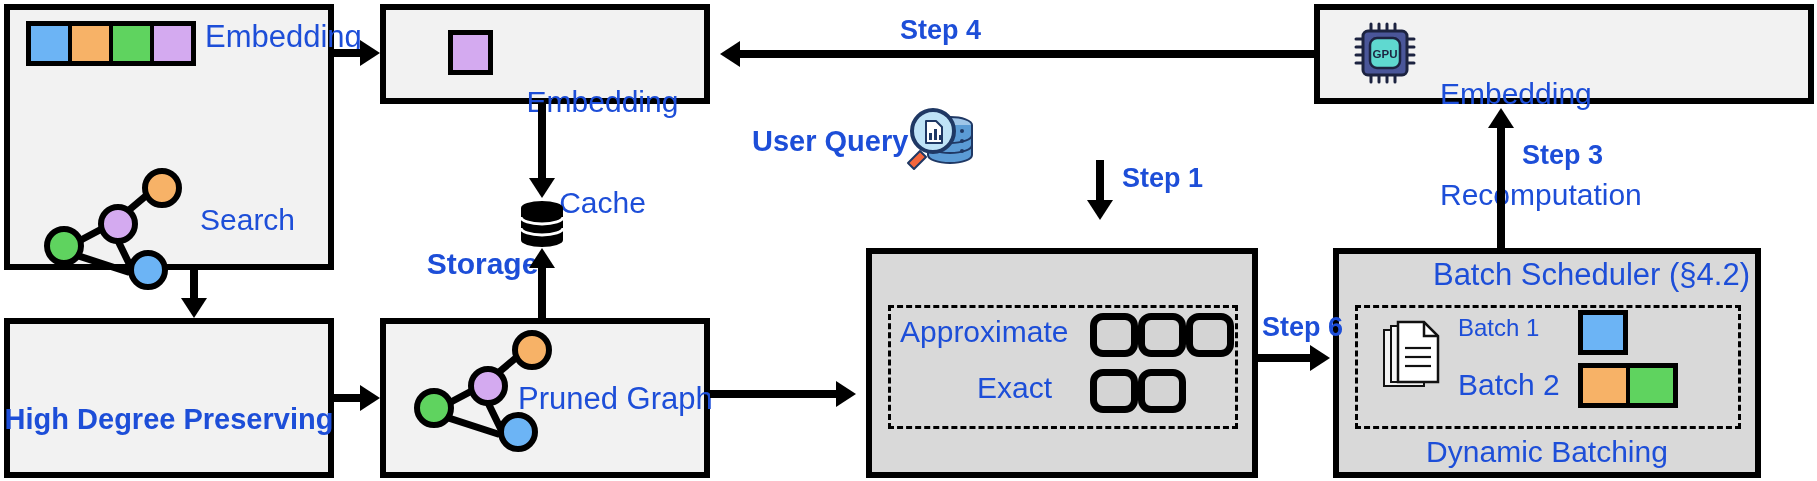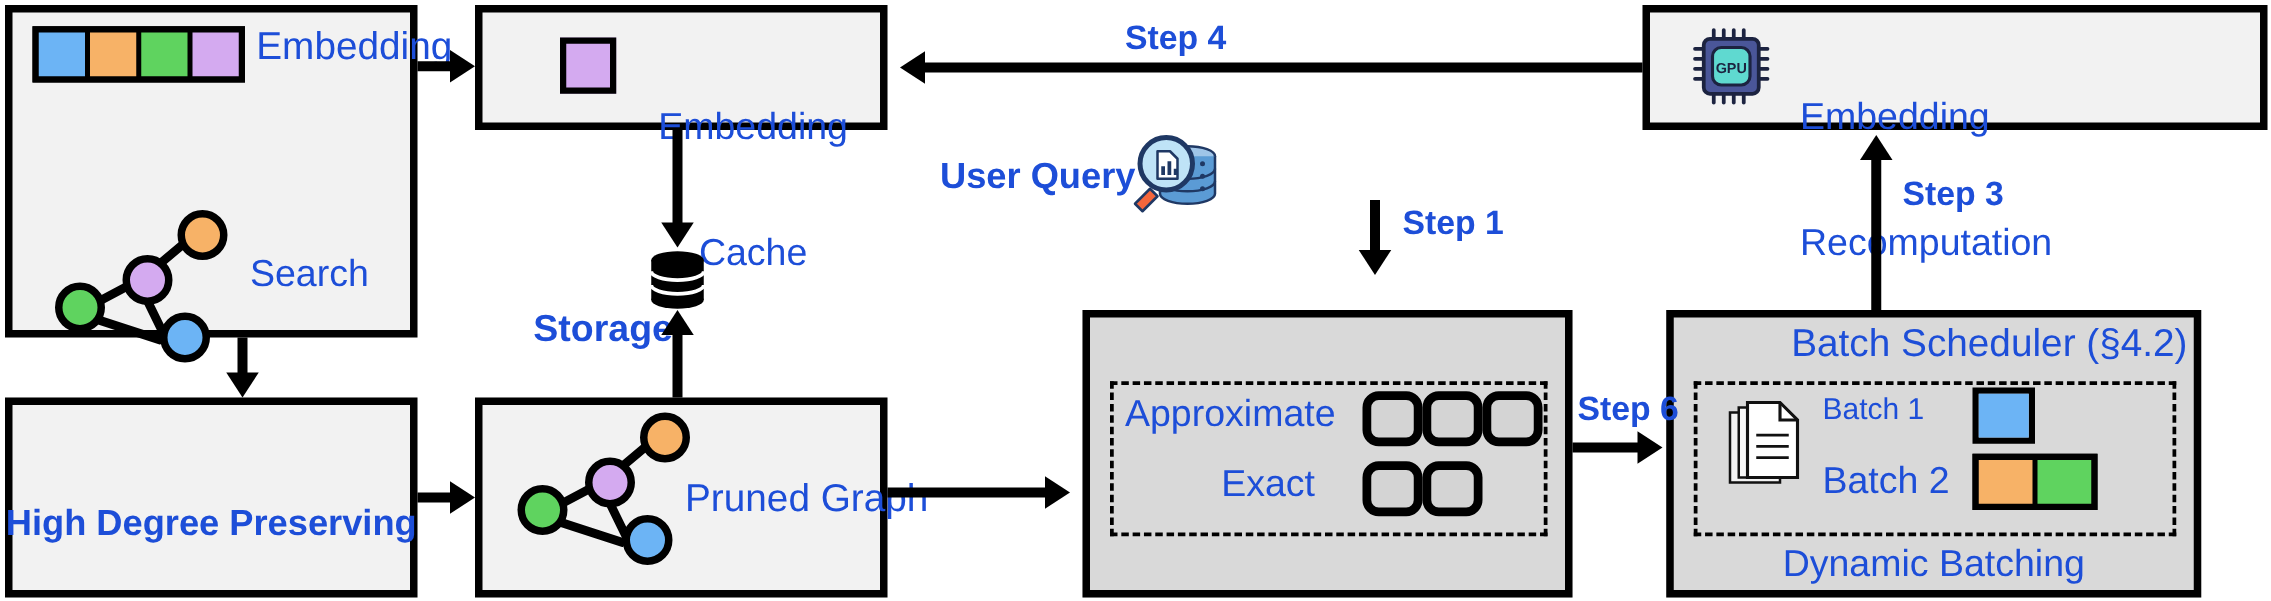--- a/index.html
+++ b/index.html
@@ -208,21 +208,21 @@
   <div class="graph" style="left:410px; top:330px; width:140px; height:100px;">
     <div class="gedge" style="left:73px; top:52px; width:48px; transform:rotate(-40deg);"></div>
     <div class="gedge" style="left:25px; top:77px; width:54px; transform:rotate(-28deg);"></div>
     <div class="gedge" style="left:25px; top:80px; width:68px; transform:rotate(18deg);"></div>
     <div class="gedge" style="left:72px; top:57px; width:44px; transform:rotate(64deg);"></div>
     <div class="gnode" style="left:102px; top:0px; width:40px; height:40px; background:#f7b267;"></div>
     <div class="gnode" style="left:58px; top:36px; width:40px; height:40px; background:#d4aaf0;"></div>
     <div class="gnode" style="left:4px; top:58px; width:40px; height:40px; background:#5fd35f;"></div>
     <div class="gnode" style="left:88px; top:82px; width:40px; height:40px; background:#6cb4f5;"></div>
   </div>
-  <div class="lbl" style="left:518px; top:382px; font-size:31px;margin-left:30px;">Pruned Graph</div>
+  <div class="lbl" style="left:518px; top:382px; font-size:31px;">Pruned Graph</div>
 
   <div class="line" style="left:334px; top:394px; width:30px; height:8px;"></div>
   <div class="ahead ahead-r" style="left:360px; top:385px;"></div>
 
   <div class="lbl bold" style="left:752px; top:125px; font-size:29px;">User Query</div>
   <div style="position:absolute; left:900px; top:105px; width:78px; height:72px;">
     <svg width="78" height="72" viewBox="0 0 78 72">
       <g>
         <ellipse cx="50" cy="20" rx="22" ry="8" fill="#9fc5e8" stroke="#1f3864" stroke-width="2"></ellipse>
         <path d="M28 20 v30 a22 8 0 0 0 44 0 V20" fill="#5b9bd5" stroke="#1f3864" stroke-width="2"></path>

